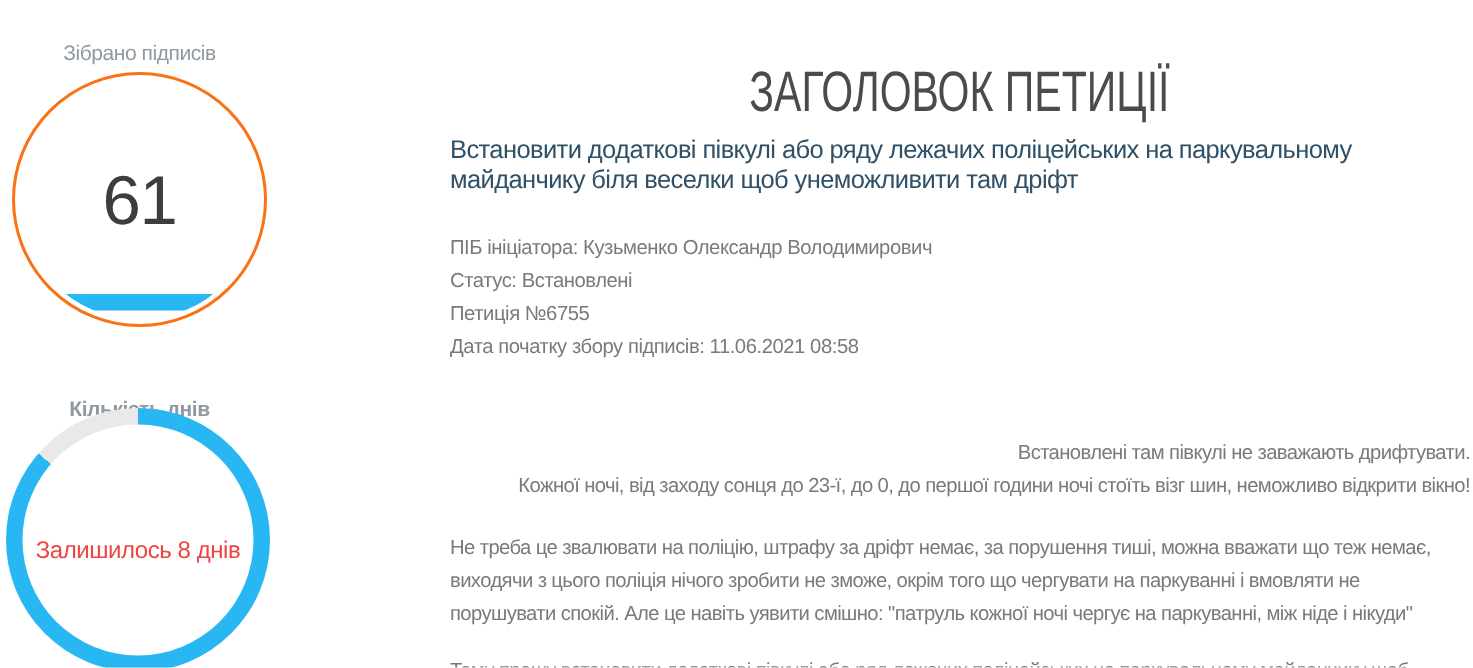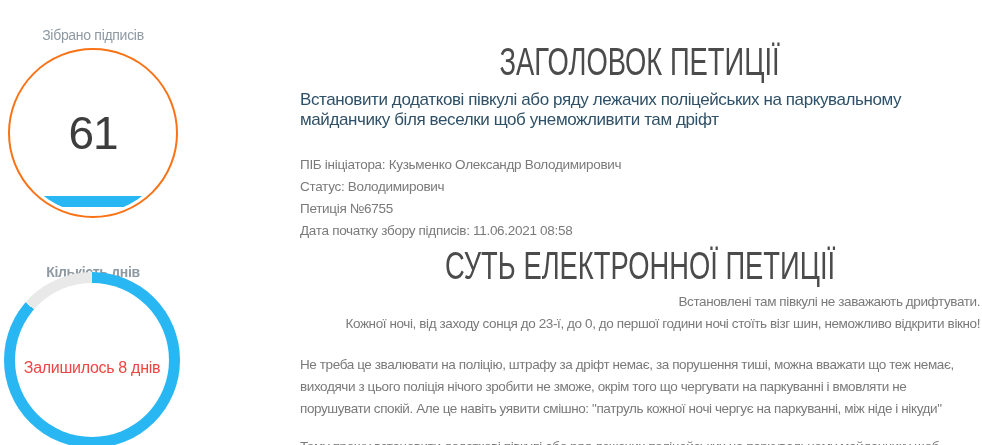--- a/index.html
+++ b/index.html
@@ -86,28 +86,25 @@
 
     <h1 class="section-heading heading-1">
       <span>ЗАГОЛОВОК ПЕТИЦІЇ</span>
     </h1>
 
     <div class="petition-title">Встановити додаткові півкулі або ряду лежачих поліцейських на паркувальному
 майданчику біля веселки щоб унеможливити там дріфт</div>
 
     <div class="meta">
       <div class="meta-line">ПІБ ініціатора: Кузьменко Олександр Володимирович</div>
-      <div class="meta-line">Статус: Володимирович</div>
+      <div class="meta-line">Статус: Встановлені</div>
       <div class="meta-line">Петиція №6755</div>
       <div class="meta-line">Дата початку збору підписів: 11.06.2021 08:58</div>
     </div>
 
-    <h2 class="section-heading heading-2">
-      <span>СУТЬ ЕЛЕКТРОННОЇ ПЕТИЦІЇ</span>
-    </h2>
 
     <div class="body-text para-1">Встановлені там півкулі не заважають дрифтувати.
 Кожної ночі, від заходу сонця до 23-ї, до 0, до першої години ночі стоїть візг шин, неможливо відкрити вікно!</div>
     <div class="body-text para-2">Не треба це звалювати на поліцію, штрафу за дріфт немає, за порушення тиші, можна вважати що теж немає,
 виходячи з цього поліція нічого зробити не зможе, окрім того що чергувати на паркуванні і вмовляти не
 порушувати спокій. Але це навіть уявити смішно: "патруль кожної ночі чергує на паркуванні, між ніде і нікуди"</div>
     <div class="body-text para-3">Тому прошу встановити додаткові півкулі або ряд лежачих поліцейських на паркувальному майданчику щоб</div>
 
   </main>
 

